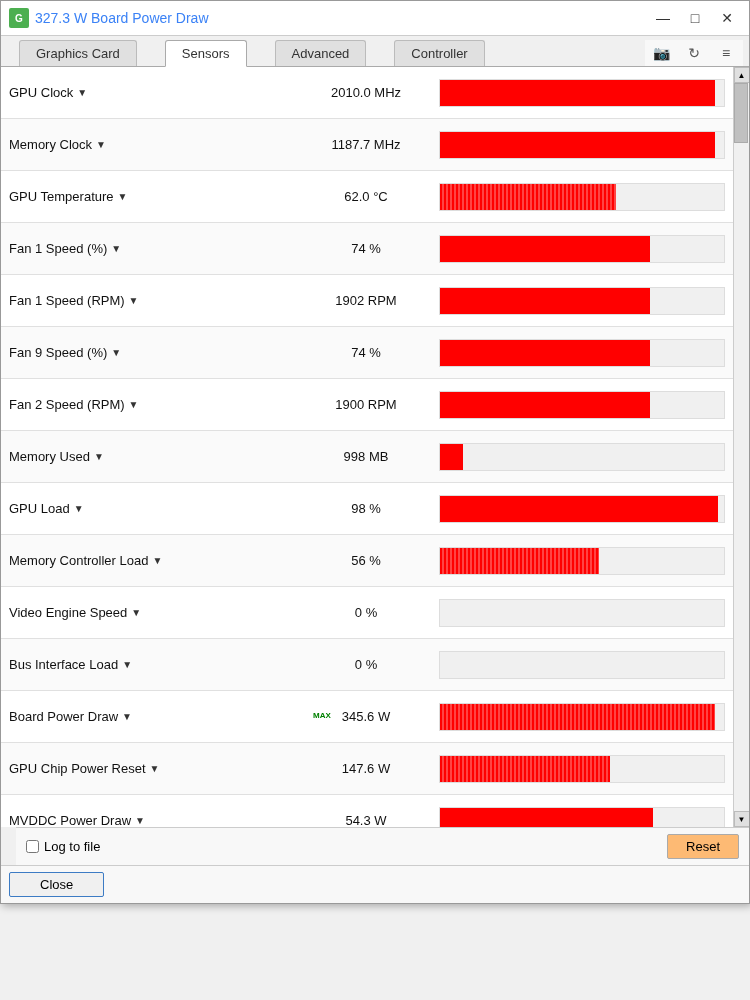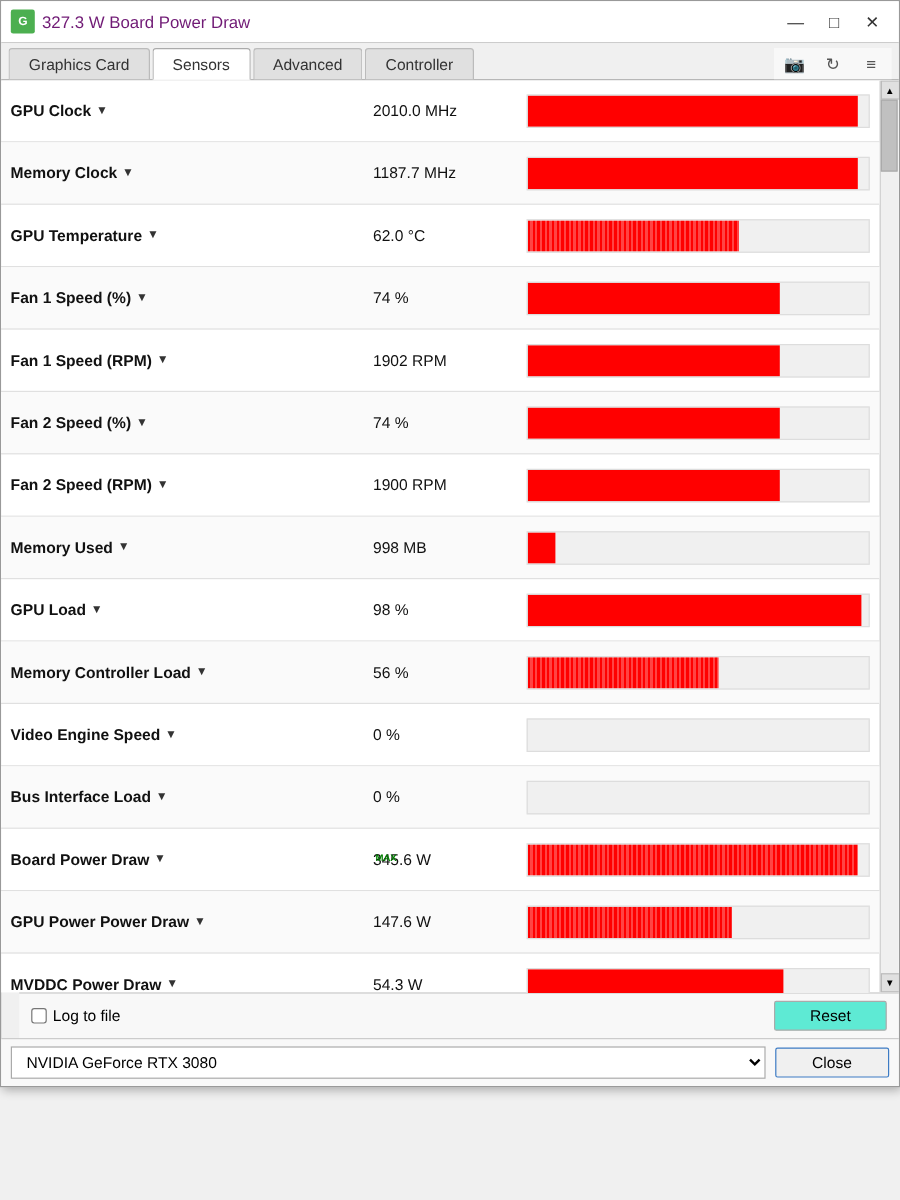--- a/index.html
+++ b/index.html
@@ -36,21 +36,21 @@
       align-items: center;
       justify-content: center;
       font-size: 10px;
       color: white;
       font-weight: bold;
     }
     .title-bar-text {
       flex: 1;
       font-size: 14px;
       font-weight: 500;
-      color: #701a75;
+      color: #3b82f6;
     }
     .title-bar-controls {
       display: flex;
       gap: 4px;
     }
     .title-btn {
       width: 28px;
       height: 22px;
       border: none;
       background: transparent;
@@ -59,22 +59,23 @@
       display: flex;
       align-items: center;
       justify-content: center;
       color: #333;
     }
 
     .tab-bar {
       background: #f0f0f0;
       display: flex;
       align-items: flex-end;
-      padding: 4px 6px 0 6px;
+      padding: 4px 6px 0 18px;
       border-bottom: 1px solid #aaa;
+      gap: 26px;
     }
     .tab {
       padding: 5px 16px;
       border: 1px solid #bbb;
       border-bottom: none;
       background: #e0e0e0;
       cursor: pointer;
       margin-right: 2px;
       border-radius: 3px 3px 0 0;
       font-size: 13px;
@@ -133,30 +134,29 @@
       width: 310px;
       padding: 0 8px;
       display: flex;
       align-items: center;
       gap: 4px;
       flex-shrink: 0;
     }
     .sensor-name {
       font-size: 13px;
       color: #111;
-      font-weight: bold;
     }
     .dropdown-arrow {
       color: #333;
       font-size: 10px;
       cursor: pointer;
     }
     .sensor-value-cell {
       width: 120px;
-      text-align: left;
+      text-align: center;
       padding-right: 10px;
       font-size: 13px;
       color: #111;
       flex-shrink: 0;
       position: relative;
     }
     .sensor-bar-cell {
       flex: 1;
       padding: 6px 8px;
       display: flex;
@@ -229,22 +229,22 @@
     }
     .checkbox-label {
       display: flex;
       align-items: center;
       gap: 5px;
       font-size: 13px;
       cursor: pointer;
     }
     .reset-btn {
       margin-left: auto;
-      padding: 4px 29px;
-      background: #5eead4;
+      padding: 4px 18px;
+      background: #fdba74;
       border: 1px solid #aaa;
       cursor: pointer;
       font-size: 13px;
       border-radius: 2px;
     }
 
     .footer-bar {
       display: flex;
       align-items: center;
       padding: 6px 8px;
@@ -383,21 +383,21 @@
       </div>
       <div class="sensor-bar-cell">
 
         <div class="bar-bg">
           <div class="bar-fill" style="width:74%;"></div>
         </div>
       </div>
     </div>
         <div class="sensor-row">
       <div class="sensor-name-cell">
-        <span class="sensor-name">Fan 2 Speed (%)</span>
+        <span class="sensor-name">Fan 9 Speed (%)</span>
         <span class="dropdown-arrow">▼</span>
       </div>
       <div class="sensor-value-cell">
         
         74 %
       </div>
       <div class="sensor-bar-cell">
 
         <div class="bar-bg">
           <div class="bar-fill" style="width:74%;"></div>
@@ -511,21 +511,21 @@
       </div>
       <div class="sensor-bar-cell">
 
         <div class="bar-bg">
           <div class="bar-fill bar-noisy" style="width:97%;"></div>
         </div>
       </div>
     </div>
         <div class="sensor-row">
       <div class="sensor-name-cell">
-        <span class="sensor-name">GPU Power Power Draw</span>
+        <span class="sensor-name">GPU Chip Power Reset</span>
         <span class="dropdown-arrow">▼</span>
       </div>
       <div class="sensor-value-cell">
         
         147.6 W
       </div>
       <div class="sensor-bar-cell">
 
         <div class="bar-bg">
           <div class="bar-fill bar-noisy" style="width:60%;"></div>
@@ -560,16 +560,15 @@
 
   <div class="bottom-bar">
     <label class="checkbox-label">
       <input type="checkbox" style="">
       <span>Log to file</span>
     </label>
     <button class="reset-btn">Reset</button>
   </div>
 
   <div class="footer-bar">
-    <select class="gpu-select"><option>NVIDIA GeForce RTX 3080</option></select>
     <button class="close-btn">Close</button>
   </div>
 </div>
 
 </body></html>

